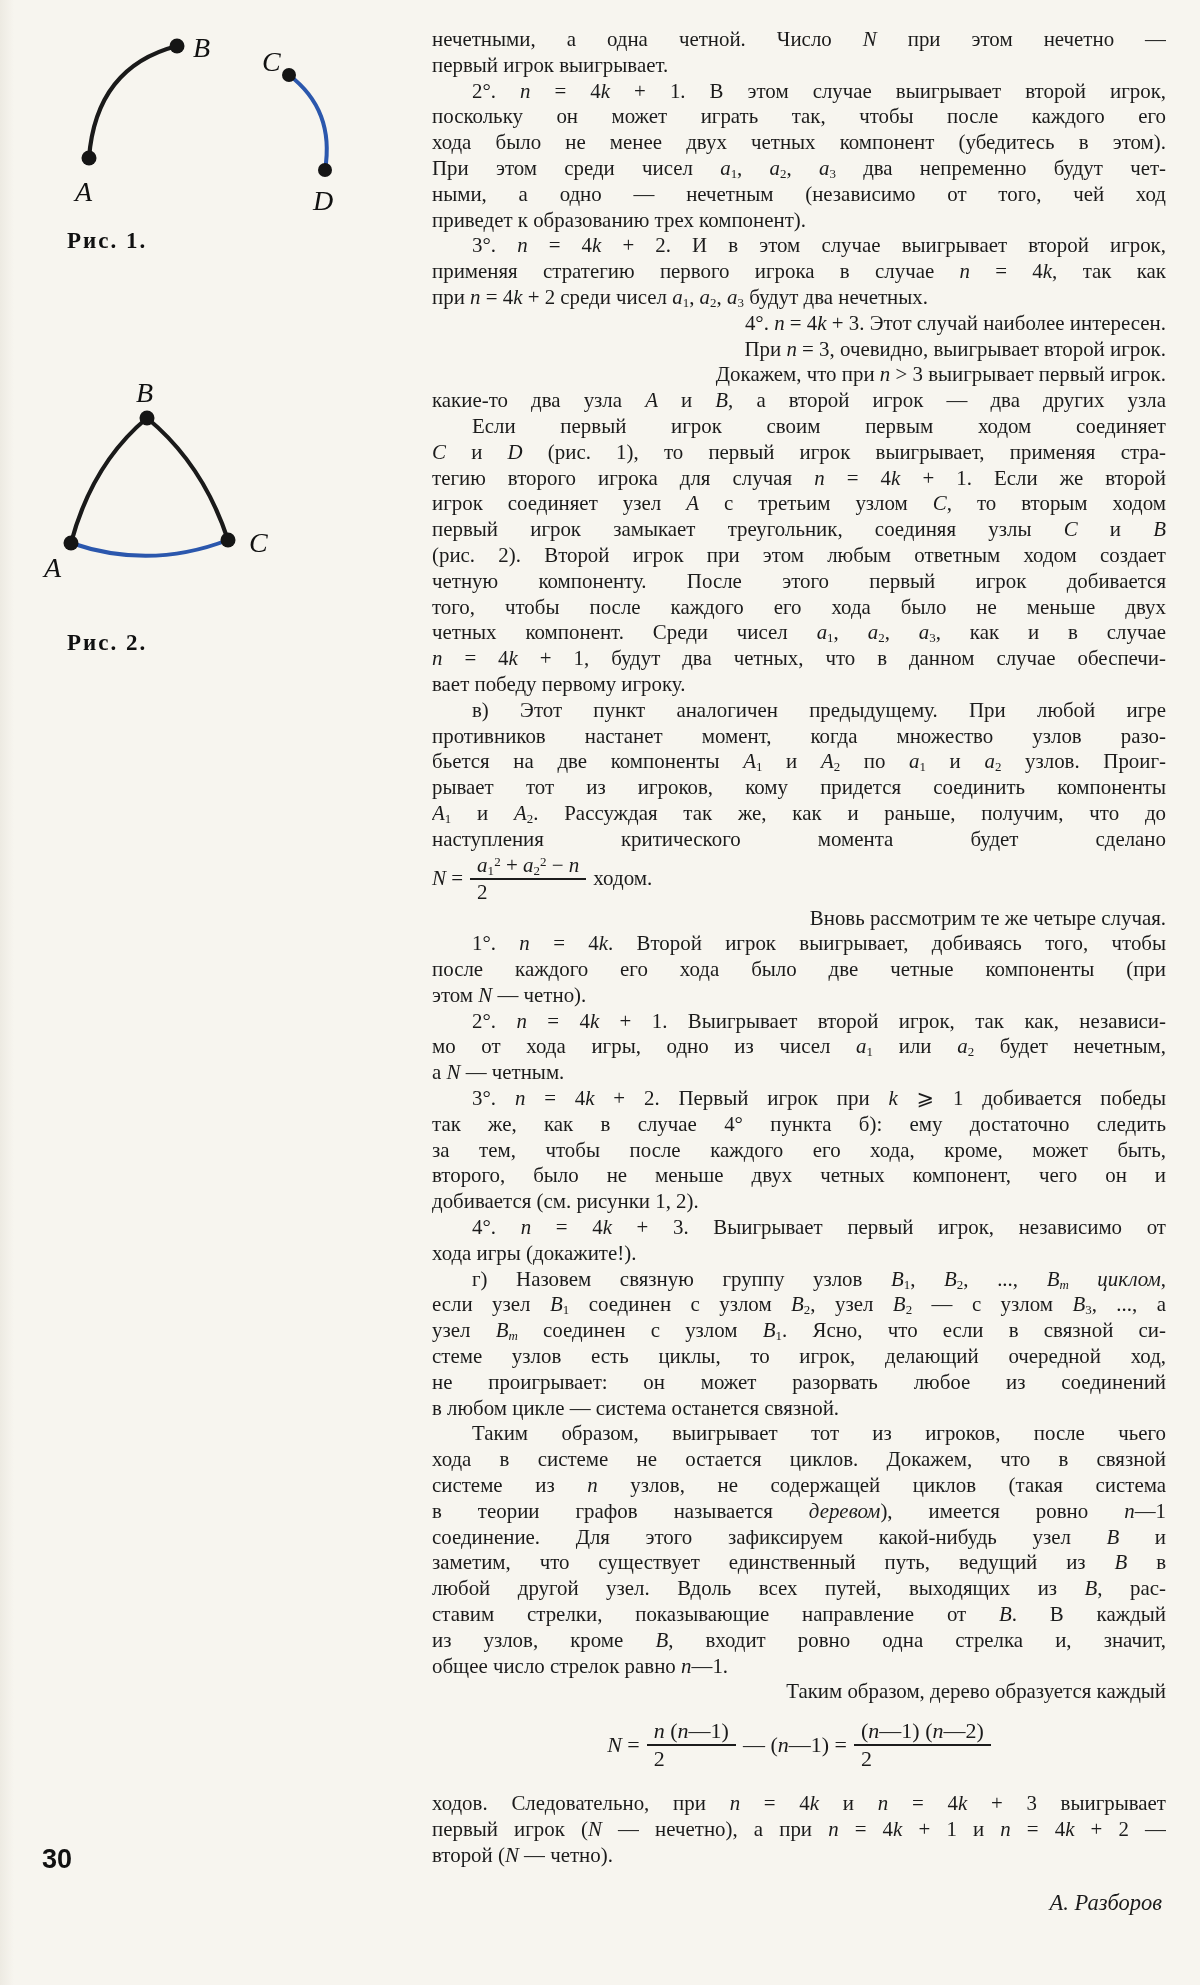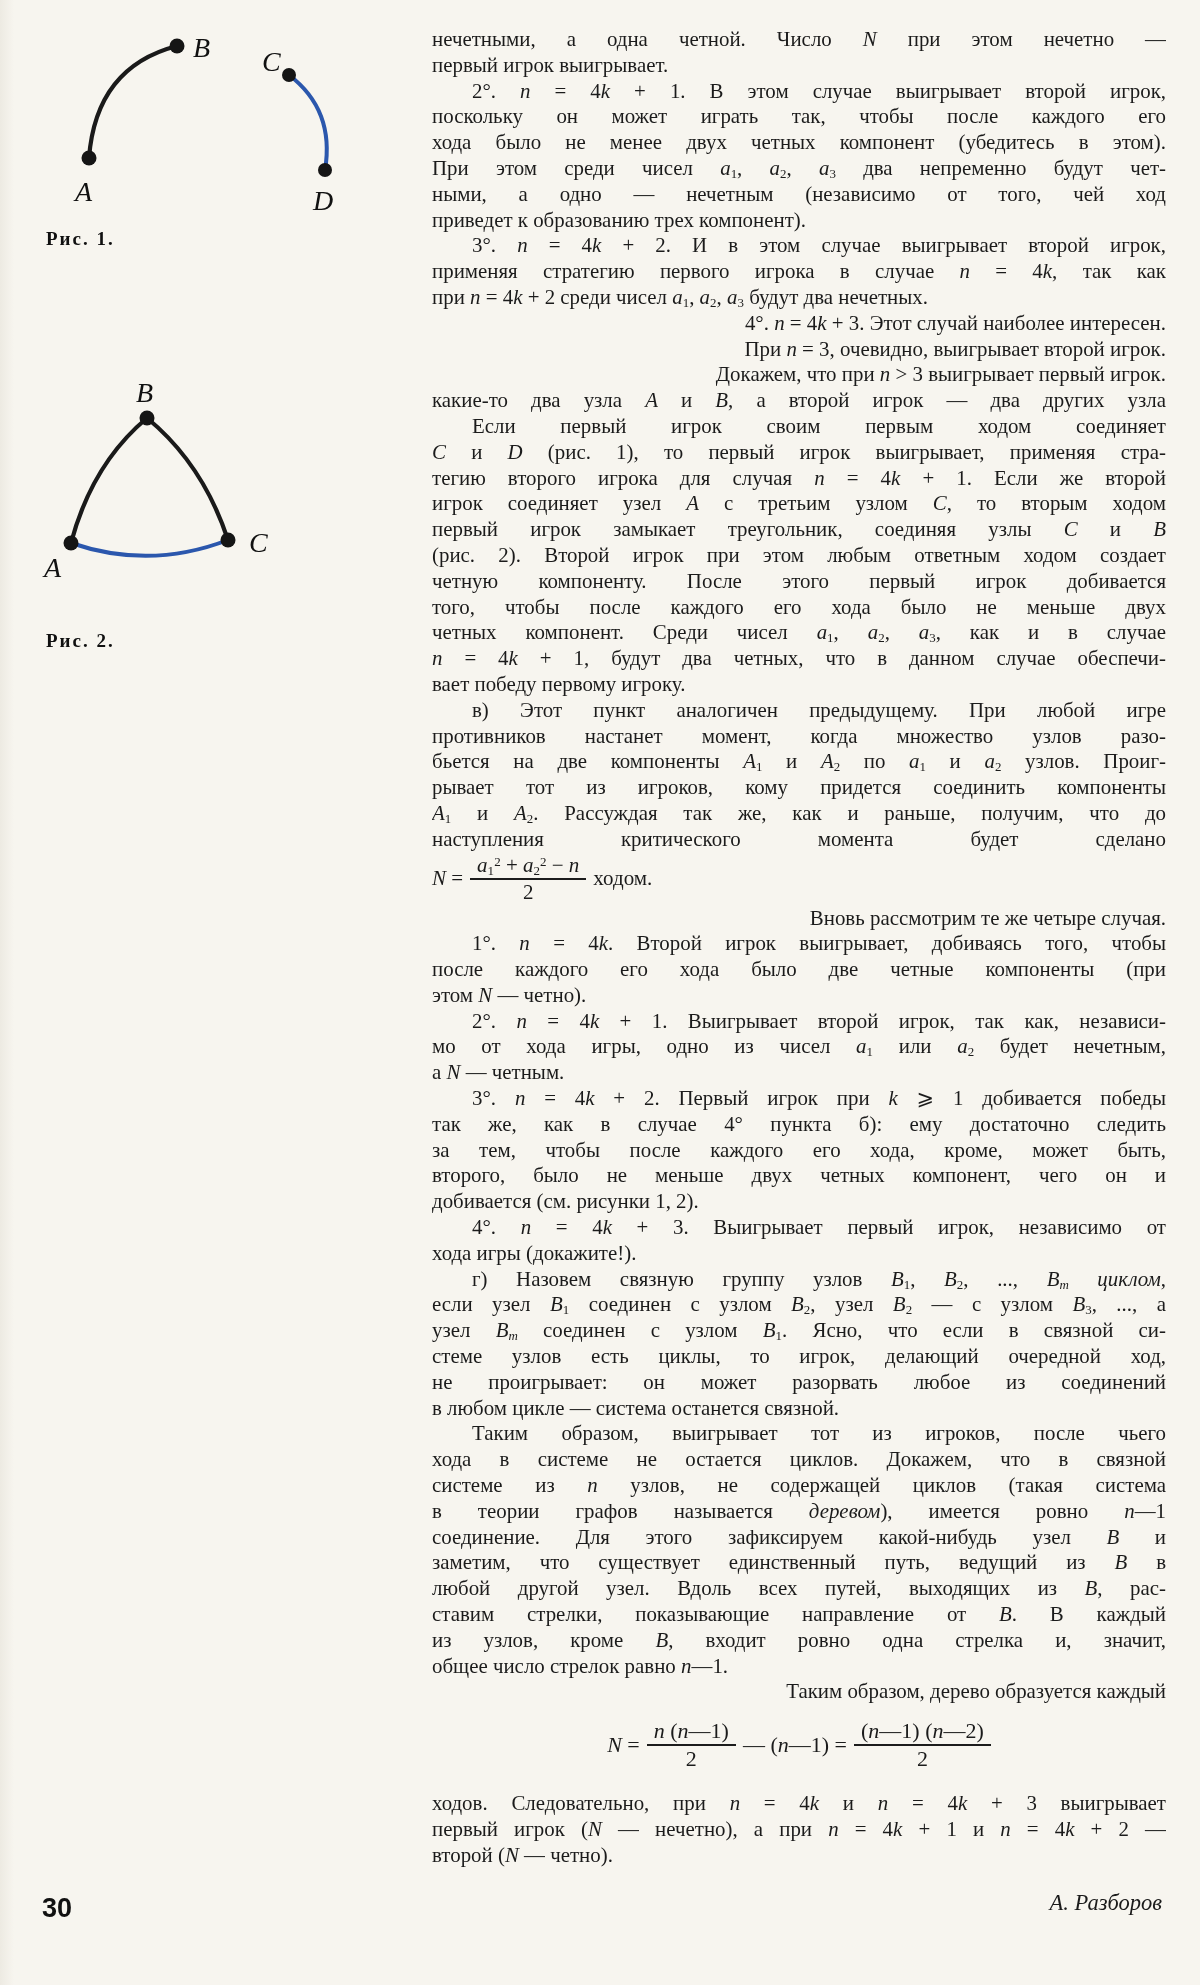--- a/index.html
+++ b/index.html
@@ -6,22 +6,22 @@
   body{background:#e8e6e0; font-family:"Liberation Serif","DejaVu Serif",serif;}
   .page{
     position:relative; width:1200px; height:1985px; margin:0 auto;
     background:#f7f5ef;
     background-image:linear-gradient(90deg, #edeae2 0px, #f7f5ef 14px);
     color:#181818; overflow:hidden;
   }
   
   .fig{position:absolute;}
   .fig-caption{
-    position:absolute; font-weight:bold; font-size:19px; letter-spacing:2px;
-    color:#101010; font-family:"Liberation Serif","DejaVu Serif",serif;
+    position:absolute; font-weight:bold; font-size:23px; letter-spacing:2px;
+    color:#101010; font-family:"Liberation Serif","DejaVu Serif",serif;margin-left:21px;
   }
   .node-label{font-style:italic; font-size:28px; fill:#111;
     font-family:"Liberation Serif","DejaVu Serif",serif;}
   .edge{fill:none; stroke:#1a1a1a; stroke-width:4.2; stroke-linecap:round;}
   .edge-blue{fill:none; stroke-width:4; stroke-linecap:round;}
   .node-dot{fill:#151515;}
   
   .text-column{
     position:absolute; left:432px; top:27px; width:734px;
     font-size:20.9px; color:#1b1b1b;
@@ -32,29 +32,29 @@
   }
   .tl.j{text-align:justify; text-align-last:justify;}
   .tl.ind{text-indent:40px;text-align:right;}
   sub{font-size:0.62em; vertical-align:-0.25em; line-height:0;}
   sup{font-size:0.62em; vertical-align:0.5em; line-height:0;}
   .formula{
     display:flex; align-items:center; gap:7px; margin:2px 0 3px 0;
     height:48px; font-size:21px;
   }
   .formula.center{justify-content:center; height:64px; margin:8px 0 14px 0; font-size:22px;}
-  .frac{display:inline-flex; flex-direction:column; text-align:center; line-height:1.08;}
+  .frac{display:inline-flex; flex-direction:column; text-align:left; line-height:1.08;}
   .frac .num{padding:0 7px 1px 7px;}
   .frac .den{border-top:2px solid #1c1c1c; padding:1px 7px 0 7px;}
   .sig{
     text-align:right; font-style:italic; font-size:22.5px;
     margin-top:21px; line-height:26px; padding-right:4px;
   }
   .page-number{
-    position:absolute; left:42px; top:1893px;
+    position:absolute; left:42px; top:1844px;
     font-family:"Liberation Sans","DejaVu Sans",sans-serif;
     font-weight:bold; font-size:27px; color:#111;
   }
 </style>
 </head>
 <body>
 
 <div class="page">
 
   <svg class="fig" style="left:30px; top:15px;" width="340" height="205" viewBox="0 0 340 205">

